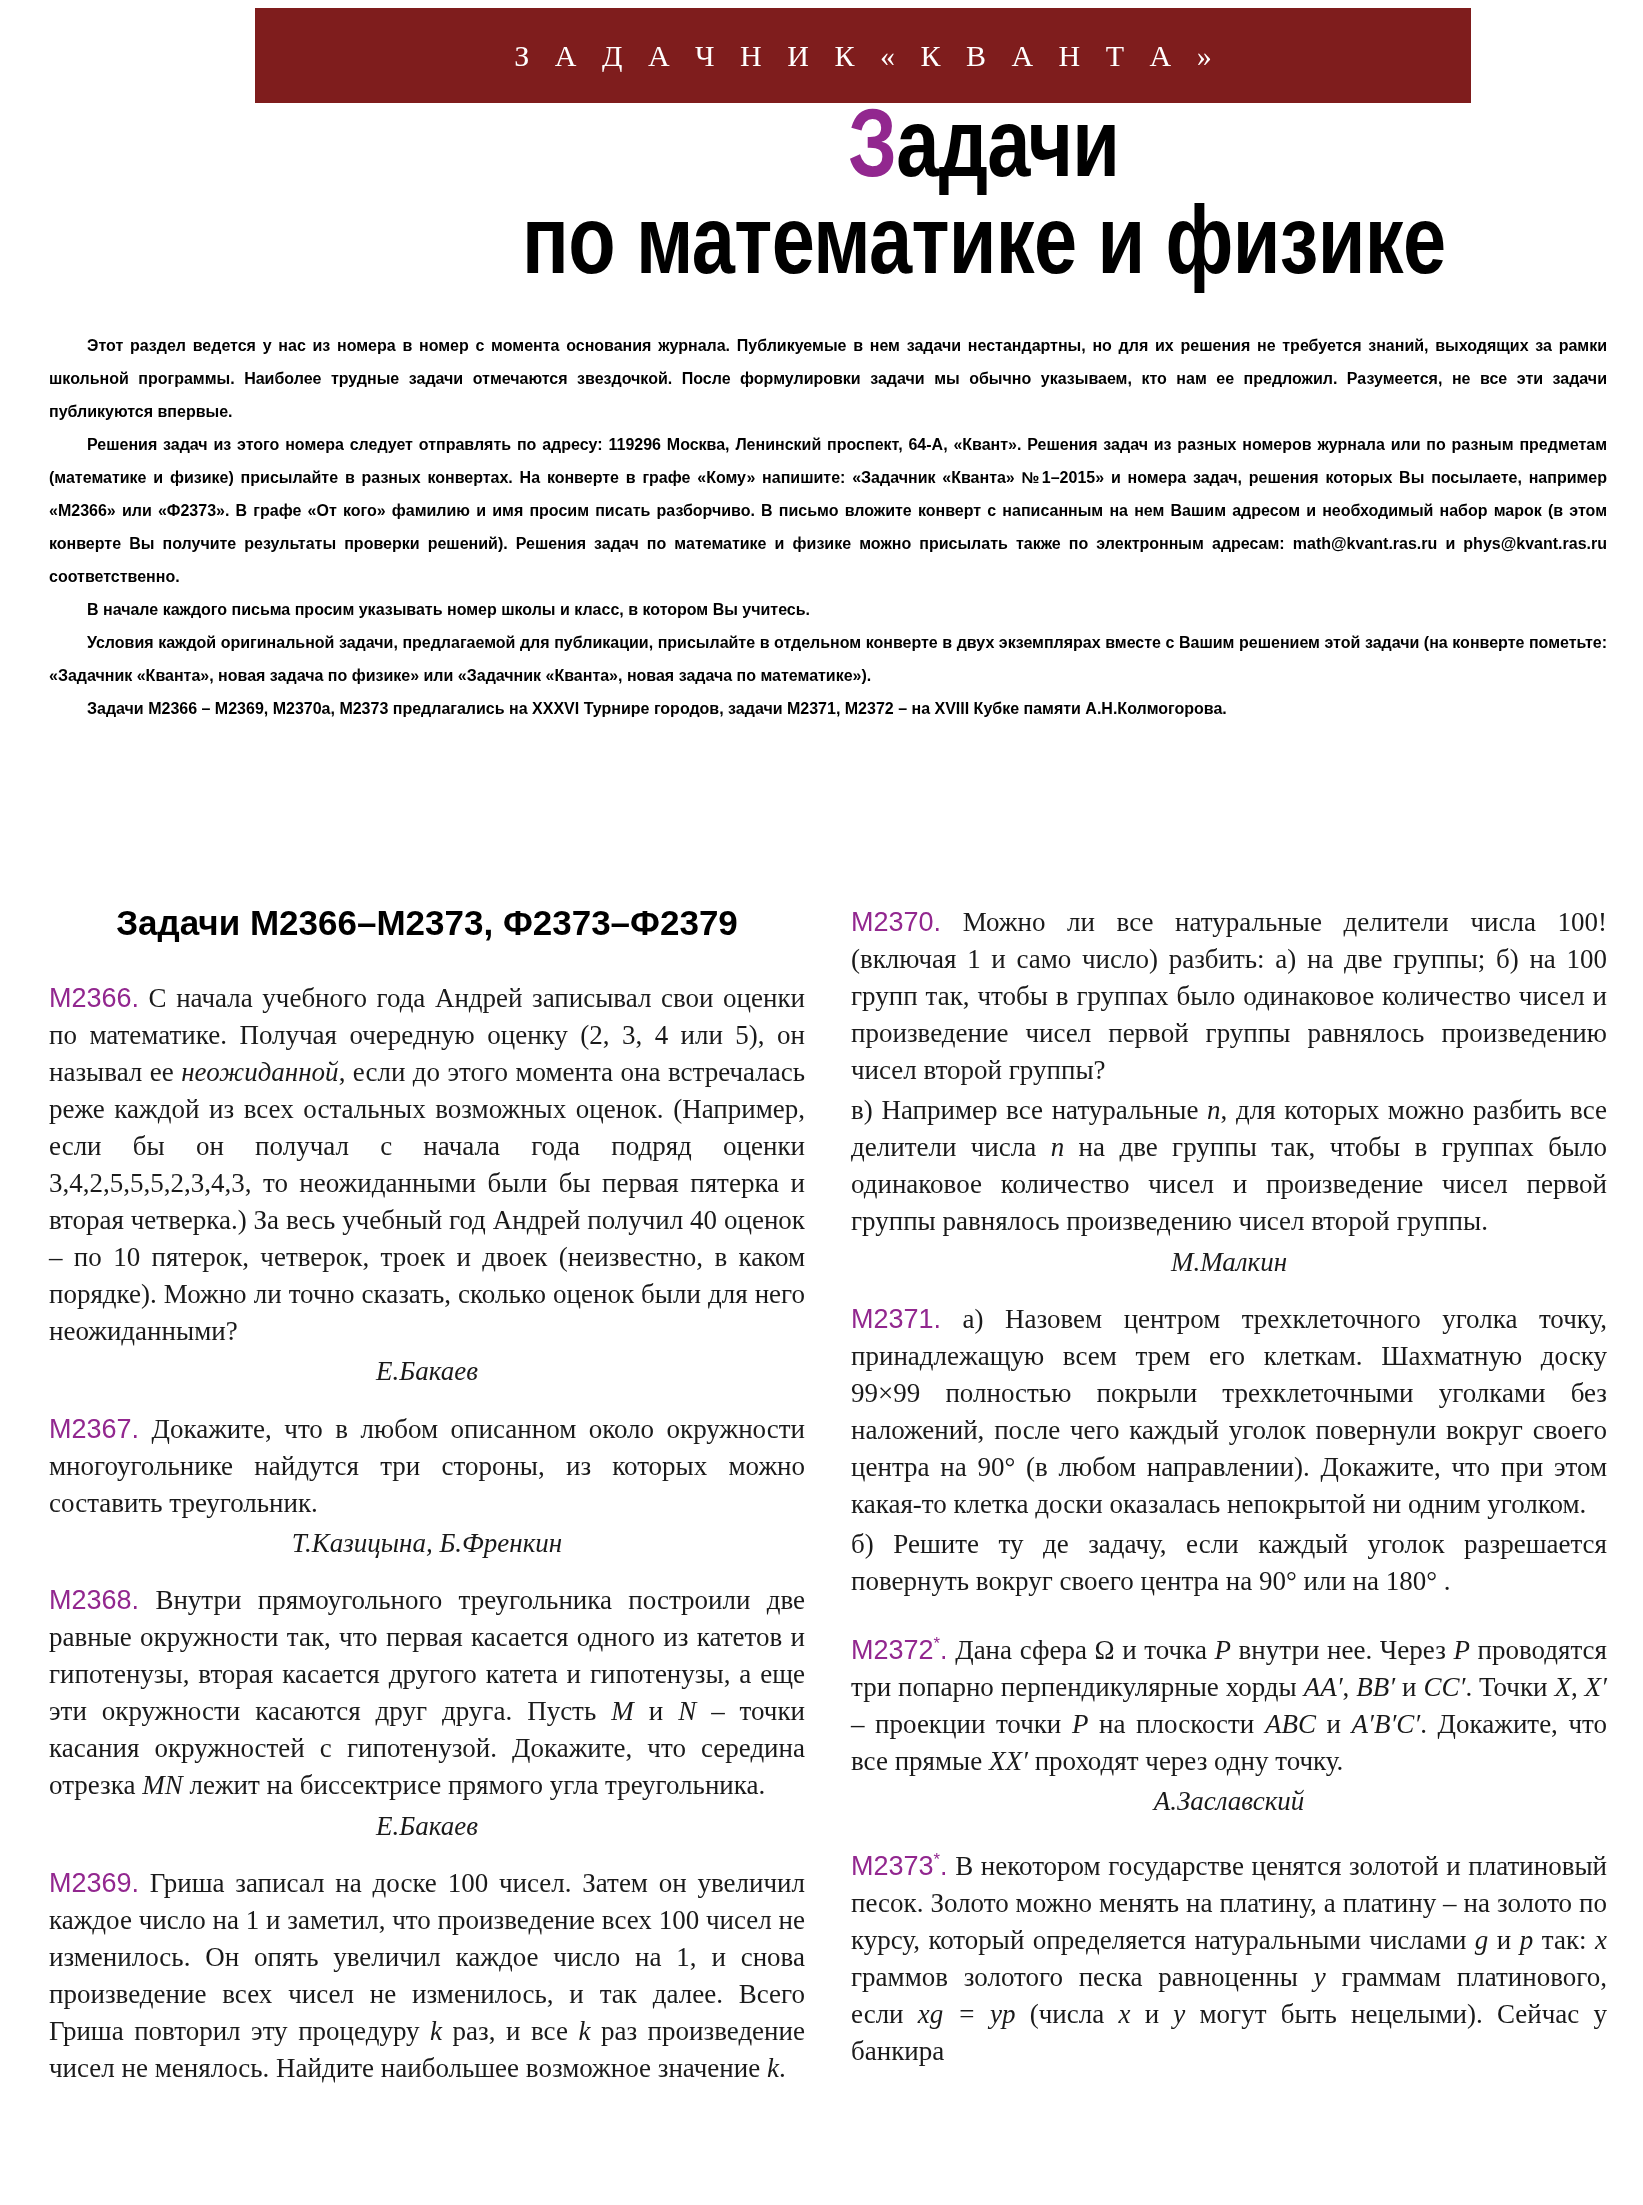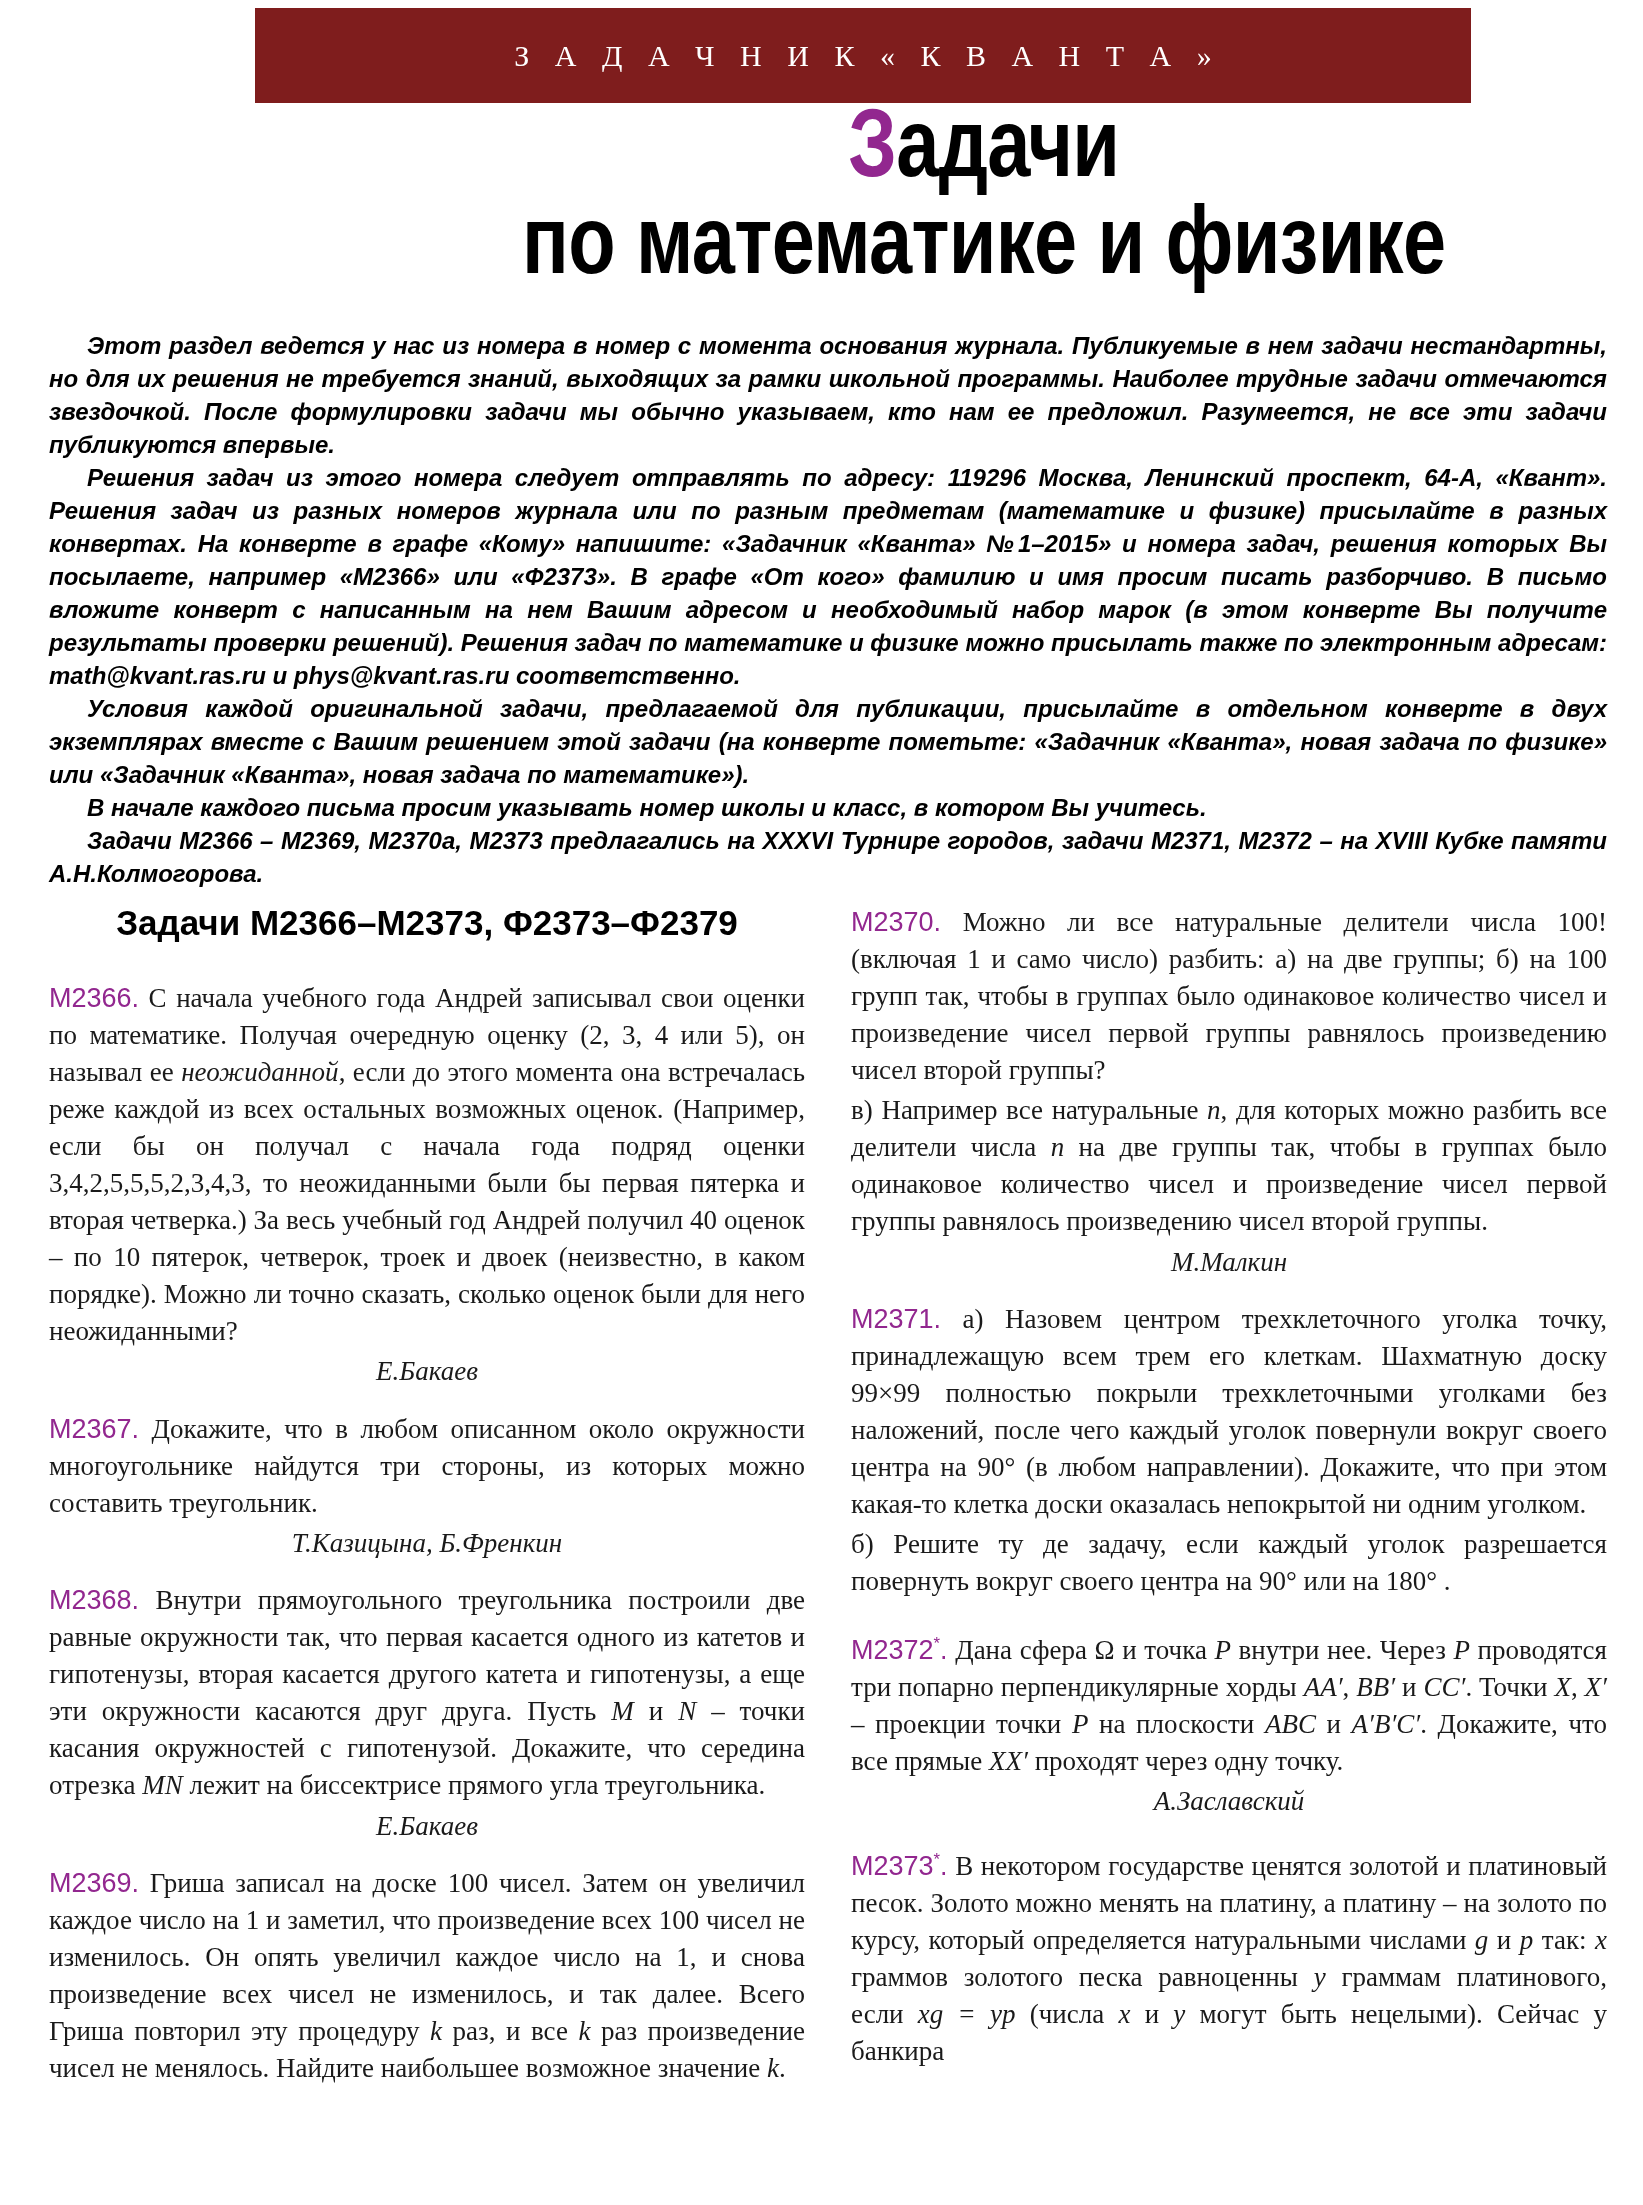--- a/index.html
+++ b/index.html
@@ -63,23 +63,22 @@
   .t-purple{ color:#92278f; }
   .t-black{ color:#000000; }
 
   
   .intro{
     position:absolute;
     left:49px; top:329px;
     width:1558px;
     font-family:"Liberation Sans Narrow","Liberation Sans", sans-serif;
     font-stretch:condensed;
-    font-style:italic;
     font-weight:bold;
-    font-size:24px;
+    font-size:16px;
     line-height:33px;
     text-align:justify;
     color:#000;
   }
   .intro p{ margin:0; text-indent:38px; }
 
   
   .col{
     position:absolute;
     top:884px;
@@ -136,22 +135,22 @@
 </div>
 
 <div class="masthead">
   <span class="title-line-1"><span class="t-purple">З</span><span class="t-black">адачи</span></span>
   <span class="title-line-2 t-black">по математике и физике</span>
 </div>
 
 <div class="intro">
   <p>Этот раздел ведется у нас из номера в номер с момента основания журнала. Публикуемые  в нем задачи нестандартны, но для их решения не требуется знаний, выходящих за рамки школьной программы. Наиболее трудные задачи отмечаются звездочкой. После формулировки задачи мы обычно указываем, кто нам ее предложил. Разумеется, не все эти задачи публикуются впервые.</p>
   <p>Решения задач из этого номера следует отправлять  по адресу: 119296 Москва, Ленинский проспект, 64-А, «Квант». Решения задач из разных номеров журнала или по разным предметам (математике и физике) присылайте в разных конвертах. На конверте в графе «Кому» напишите: «Задачник «Кванта» №1–2015» и номера задач, решения которых Вы посылаете, например «М2366» или «Ф2373». В графе «От кого» фамилию и имя просим писать разборчиво. В письмо вложите конверт с написанным на нем Вашим адресом и необходимый набор марок (в этом конверте Вы получите результаты проверки решений). Решения задач по математике и физике можно присылать также по электронным адресам: math@kvant.ras.ru и phys@kvant.ras.ru соответственно.</p>
+  <p>В начале каждого письма просим указывать номер школы и класс, в котором Вы учитесь.</p>
   <p>Условия каждой оригинальной задачи, предлагаемой для публикации, присылайте в отдельном конверте в двух экземплярах вместе с Вашим решением этой задачи (на конверте пометьте: «Задачник «Кванта», новая задача по физике» или «Задачник «Кванта», новая задача по математике»).</p>
-  <p>В начале каждого письма просим указывать номер школы и класс, в котором Вы учитесь.</p>
   <p>Задачи М2366 – М2369, М2370а, М2373 предлагались на XXXVI Турнире городов, задачи М2371, М2372 – на XVIII Кубке памяти  А.Н.Колмогорова.</p>
 </div>
 
 <div class="col col-left">
 
   <div class="section-heading">Задачи М2366–М2373, Ф2373–Ф2379</div>
 
   <p class="prob"><span class="pnum">M2366.</span> <span>С начала учебного года Андрей записывал свои оценки по математике. Получая очередную оценку (2, 3, 4 или 5), он называл ее </span><em class="mv">неожиданной</em><span>, если до этого момента она встречалась реже каждой из всех остальных возможных оценок. (Например, если бы он получал с начала года подряд оценки 3,4,2,5,5,5,2,3,4,3, то неожиданными были бы первая пятерка и вторая четверка.) За весь учебный год Андрей получил 40 оценок – по 10 пятерок, четверок, троек и двоек (неизвестно, в каком порядке). Можно ли точно сказать, сколько оценок были для него неожиданными?</span></p>
   <p class="author">Е.Бакаев</p>
 

